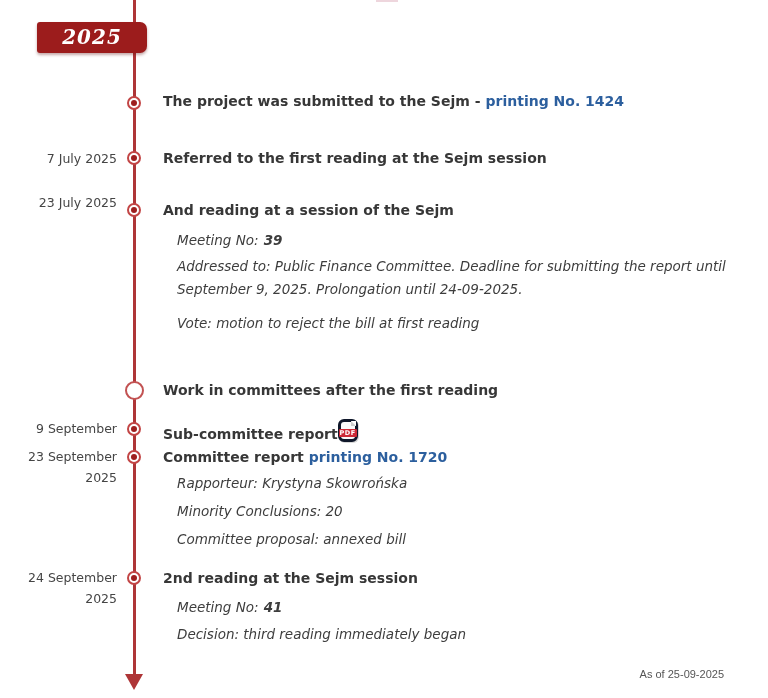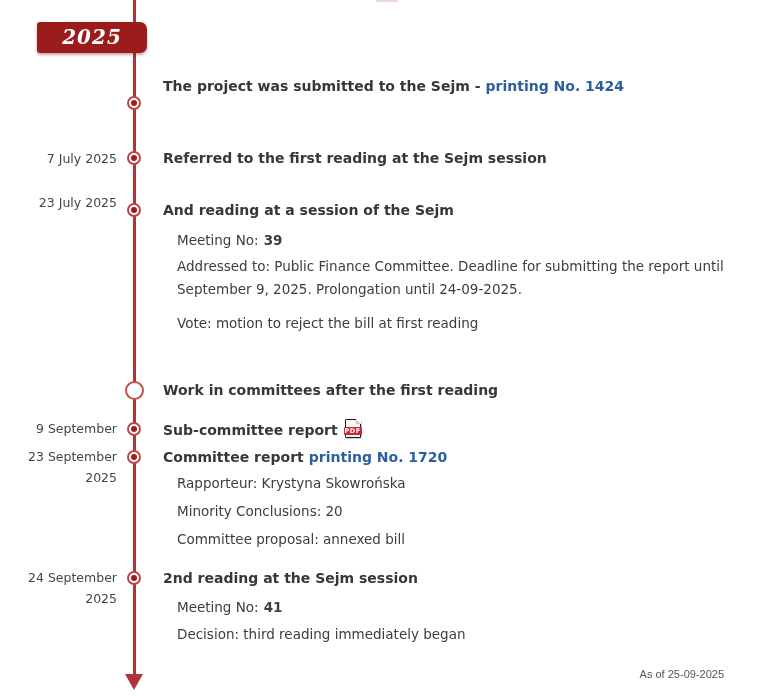--- a/index.html
+++ b/index.html
@@ -39,31 +39,31 @@
   }
   
   .date{
     position:absolute;left:0;width:117px;text-align:right;
     font-size:12.5px;color:#454545;line-height:21px;white-space:pre-line;
   }
   .title{
     position:absolute;left:163px;font-size:14px;font-weight:bold;color:#373737;line-height:20px;white-space:nowrap;
   }
   .detail{
-    position:absolute;left:177px;font-size:13.5px;color:#3d3d3d;line-height:20px;white-space:nowrap;
+    position:absolute;left:177px;font-size:13.5px;color:#3d3d3d;line-height:20px;white-space:nowrap;font-style:italic;
   }
   .detail.wrap{white-space:normal;width:578px;line-height:23px;}
   .link{color:#2c5f9e;text-decoration:none;cursor:pointer;}
   .link.bold{font-weight:bold;}
   .b{font-weight:bold;}
   .gap{margin-left:5px;}
   
   .pdf-icon{
     position:relative;display:inline-block;width:14px;height:17px;background:#fafafa;
-    border:1px solid #0f172a;border-radius:1px;vertical-align:-3px;margin-left:7px;
+    border:3px solid #0f172a;border-radius:6px;vertical-align:-3px;
     box-shadow:1px 1px 0 #d8d8d8;
   }
   .pdf-icon::before{
     content:"";position:absolute;right:-1px;top:-1px;width:0;height:0;
     border-top:5px solid #ffffff;border-left:5px solid #cccccc;
   }
   .pdf-band{
     position:absolute;left:-2px;top:7px;width:18px;height:8px;background:#cc2936;
     color:#ffffff;font-size:6.5px;font-weight:bold;line-height:8px;text-align:center;
     letter-spacing:.5px;border-radius:1px;
@@ -85,21 +85,21 @@
   <div class="vline"></div>
   <div class="arrowhead"></div>
 
   <div class="banner">
     <span>2025</span>
   </div>
 
   <div class="node" style="top:96px">
       <div class="dot"></div>
     </div>
-  <div class="title" style="top:76px"><span>The project was submitted to the Sejm -</span><a class="link bold gap">printing No. 1424</a></div>
+  <div class="title" style="top:91px"><span>The project was submitted to the Sejm -</span><a class="link bold gap">printing No. 1424</a></div>
 
   <div class="date" style="top:148px">7 July 2025</div>
   <div class="node" style="top:151px">
       <div class="dot"></div>
     </div>
   <div class="title" style="top:148px">Referred to the first reading at the Sejm session</div>
 
   <div class="date" style="top:192px">23 July 2025</div>
   <div class="node" style="top:203px">
       <div class="dot"></div>

